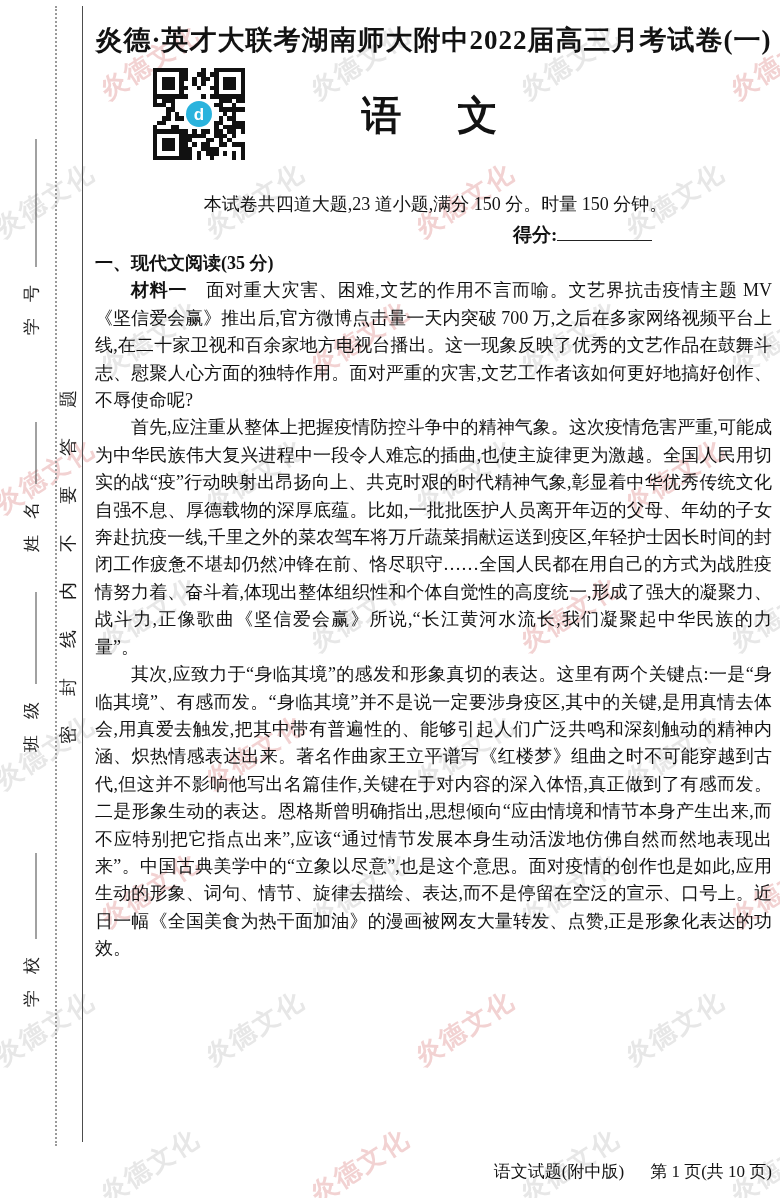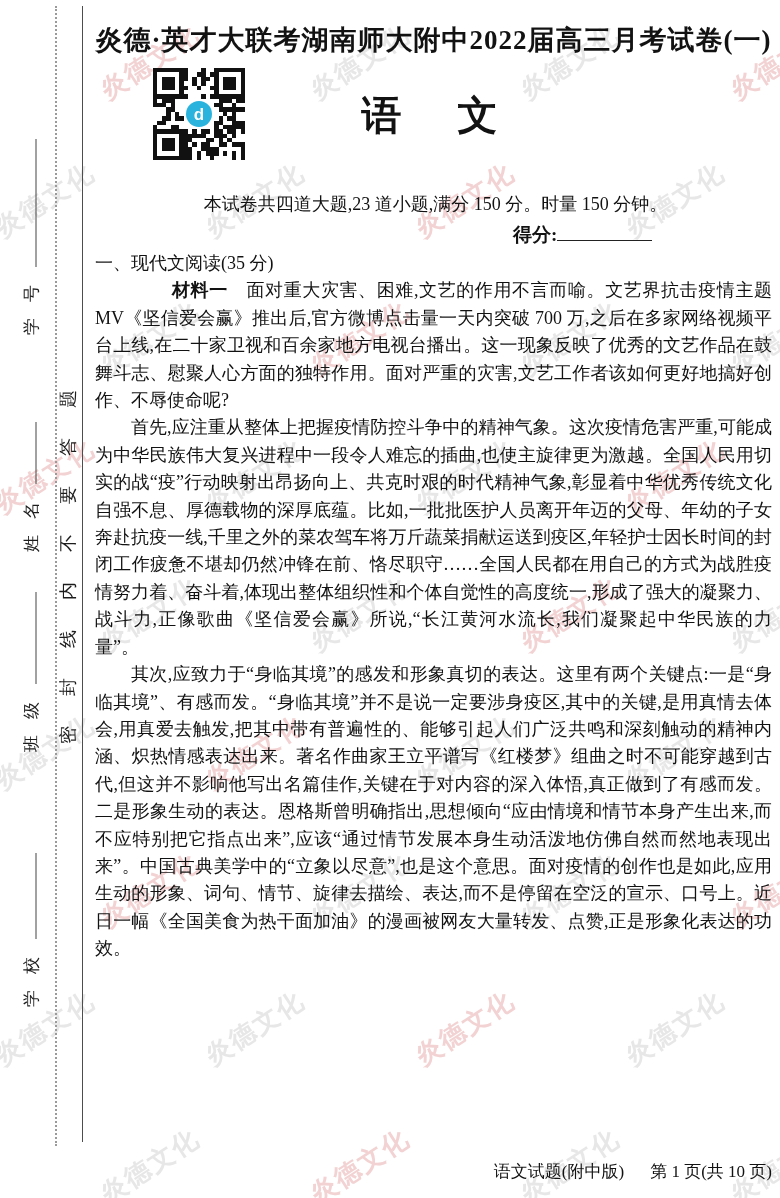--- a/index.html
+++ b/index.html
@@ -44,23 +44,23 @@
            display:flex;align-items:center;justify-content:center;line-height:1;}
   .subject-title{position:absolute;left:0;top:66px;width:100%;margin:0;text-align:center;
            font-size:40px;font-weight:bold;letter-spacing:8px;}
   .intro-line{position:absolute;left:0;top:168px;width:100%;margin:2px;text-align:center;
            font-size:18px;}
   .score-row{position:absolute;left:418px;top:200px;font-size:19px;font-weight:bold;}
   .score-blank{display:inline-block;width:95px;height:15px;border-bottom:1.6px solid #222;}
 
   .flow{position:absolute;left:0;top:228px;width:677px;font-size:18px;line-height:27.4px;}
   .flow p{margin:0;text-align:justify;}
-  .sec-head{font-weight:normal;}
+  .sec-head{font-weight:bold;}
   .indent{text-indent:2em;}
-  .mat-label{font-weight:bold;margin-left:41px;}
+  .mat-label{font-weight:bold;}
 
   .page-footer{position:absolute;left:95px;top:1160px;width:677px;z-index:1;
                text-align:right;font-size:17px;}
   .page-footer .gap{display:inline-block;width:26px;}
 </style>
 </head>
 <body>
 
 <div class="page">
 

